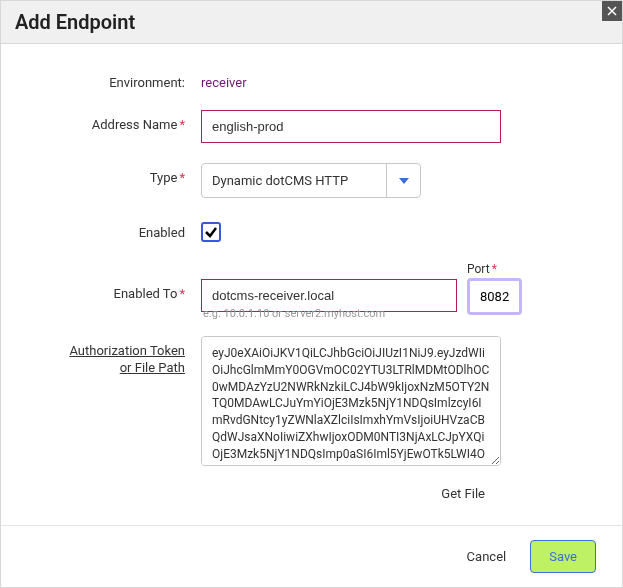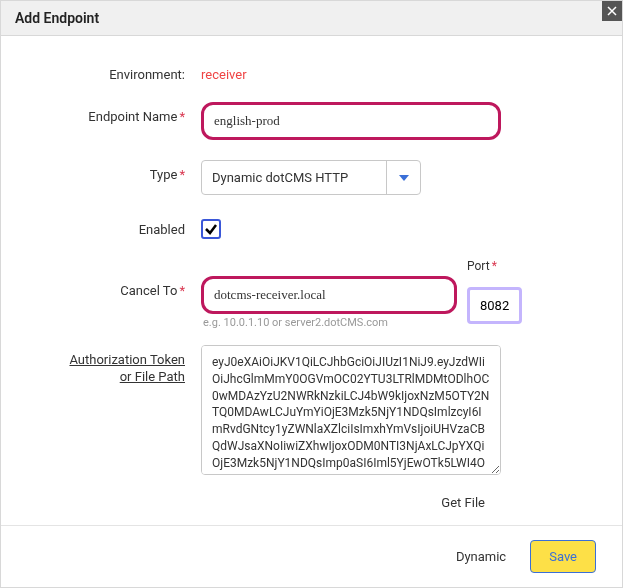--- a/index.html
+++ b/index.html
@@ -27,21 +27,21 @@
     .titlebar {
       background: #f0f0f0;
       border-bottom: 1px solid #d8d8d8;
       padding: 9px 14px;
       display: flex;
       align-items: center;
       justify-content: space-between;
     }
     .titlebar-title {
       font-weight: 600;
-      font-size: 14px;
+      font-size: 20px;
       color: #222;
     }
     .close-btn {
       position: absolute;
       top: 0;
       right: 0;
       width: 20px;
       height: 20px;
       background: #555;
       color: #fff;
@@ -82,30 +82,30 @@
       margin-left: 2px;
     }
     .field-col {
       flex: 1;
       display: flex;
       gap: 10px;
       align-items: flex-start;
     }
     .static-value {
       padding-top: 7px;
-      color: #ef4444;
+      color: #701a75;
     }
     .text-input {
-      border: 3px solid #be185d;
-      border-radius: 12px;
+      border: 1px solid #be185d;
+      border-radius: 0;
       padding: 8px 10px;
       font-size: 13px;
       color: #333;
       width: 300px;
-      font-family: Liberation Serif, serif;
+      font-family: Liberation Sans, sans-serif;
     }
     .text-input.addr {
       width: 256px;
     }
     .select-wrap {
       border: 1px solid #c8c8c8;
       border-radius: 4px;
       display: flex;
       align-items: stretch;
       width: 220px;
@@ -150,21 +150,21 @@
       stroke-width: 2.5;
       fill: none;
     }
     .port-group {
       display: flex;
       flex-direction: column;
     }
     .port-label {
       font-size: 12px;
       color: #333;
-      margin-bottom: 14px;
+      margin-bottom: 2px;
     }
     .port-label .req {
       color: #d9364f;
       margin-left: 2px;
     }
     .port-input {
       border: 3px solid #c4b5fd;
       border-radius: 4px;
       padding: 8px 10px;
       font-size: 13px;
@@ -219,21 +219,21 @@
     .btn-cancel {
       background: none;
       border: none;
       color: #333;
       font-size: 13px;
       cursor: pointer;
       padding: 8px 6px;
       font-family: inherit;
     }
     .btn-save {
-      background: #fde047;
+      background: #bef264;
       border: 1px solid #3a6fd8;
       color: #3a6fd8;
       font-size: 13px;
       cursor: pointer;
       padding: 8px 18px;
       border-radius: 4px;
       font-family: inherit;
     }
     .label-multi {
       line-height: 1.3;
@@ -258,21 +258,21 @@
 
     <div class="form-row">
       <div class="label-col">Environment:</div>
       <div class="field-col">
         <span class="static-value">receiver</span>
       </div>
     </div>
 
     <div class="form-row">
       <div class="label-col">
-        <span>Endpoint Name</span><span class="req">*</span>
+        <span>Address Name</span><span class="req">*</span>
       </div>
       <div class="field-col">
         <input type="text" class="text-input" value="english-prod" style="">
       </div>
     </div>
 
     <div class="form-row">
       <div class="label-col">
         <span>Type</span><span class="req">*</span>
       </div>
@@ -294,53 +294,53 @@
         <div class="checkbox">
           <svg viewBox="0 0 14 14">
             <path d="M2 7 L6 11 L12 3"></path>
           </svg>
         </div>
       </div>
     </div>
 
     <div class="form-row tight">
       <div class="label-col" style="padding-top:24px;">
-        <span>Cancel To</span><span class="req">*</span>
+        <span>Enabled To</span><span class="req">*</span>
       </div>
       <div class="field-col">
         <div style="padding-top:17px;">
           <input type="text" class="text-input addr" value="dotcms-receiver.local" style="">
         </div>
         <div class="port-group">
           <div class="port-label">
             <span>Port</span><span class="req">*</span>
           </div>
           <input type="text" class="port-input" value="8082" style="">
         </div>
       </div>
     </div>
 
     <div class="hint-row">
       <div class="hint-spacer"></div>
-      <div class="hint-text">e.g. 10.0.1.10 or server2.dotCMS.com</div>
+      <div class="hint-text">e.g. 10.0.1.10 or server2.myhost.com</div>
     </div>
 
     <div class="form-row">
       <div class="label-col label-multi">
         <span>Authorization Token</span><br>
         <span>or File Path</span>
       </div>
       <div class="field-col">
         <textarea class="textarea" style="">eyJ0eXAiOiJKV1QiLCJhbGciOiJIUzI1NiJ9.eyJzdWIiOiJhcGlmMmY0OGVmOC02YTU3LTRlMDMtODlhOC0wMDAzYzU2NWRkNzkiLCJ4bW9kIjoxNzM5OTY2NTQ0MDAwLCJuYmYiOjE3Mzk5NjY1NDQsImlzcyI6ImRvdGNtcy1yZWNlaXZlciIsImxhYmVsIjoiUHVzaCBQdWJsaXNoIiwiZXhwIjoxODM0NTI3NjAxLCJpYXQiOjE3Mzk5NjY1NDQsImp0aSI6Iml5YjEwOTk5LWI4OWEtNDJhNC1hYTY1LWQzMjA1YmU3ZjVlOCJ9</textarea>
       </div>
     </div>
 
     <div class="get-token-row">
       <span class="get-token">Get File</span>
     </div>
 
   </div>
 
   <div class="footer">
-    <button class="btn-cancel">Dynamic</button>
+    <button class="btn-cancel">Cancel</button>
     <button class="btn-save">Save</button>
   </div>
 </div>
 
 </body></html>

